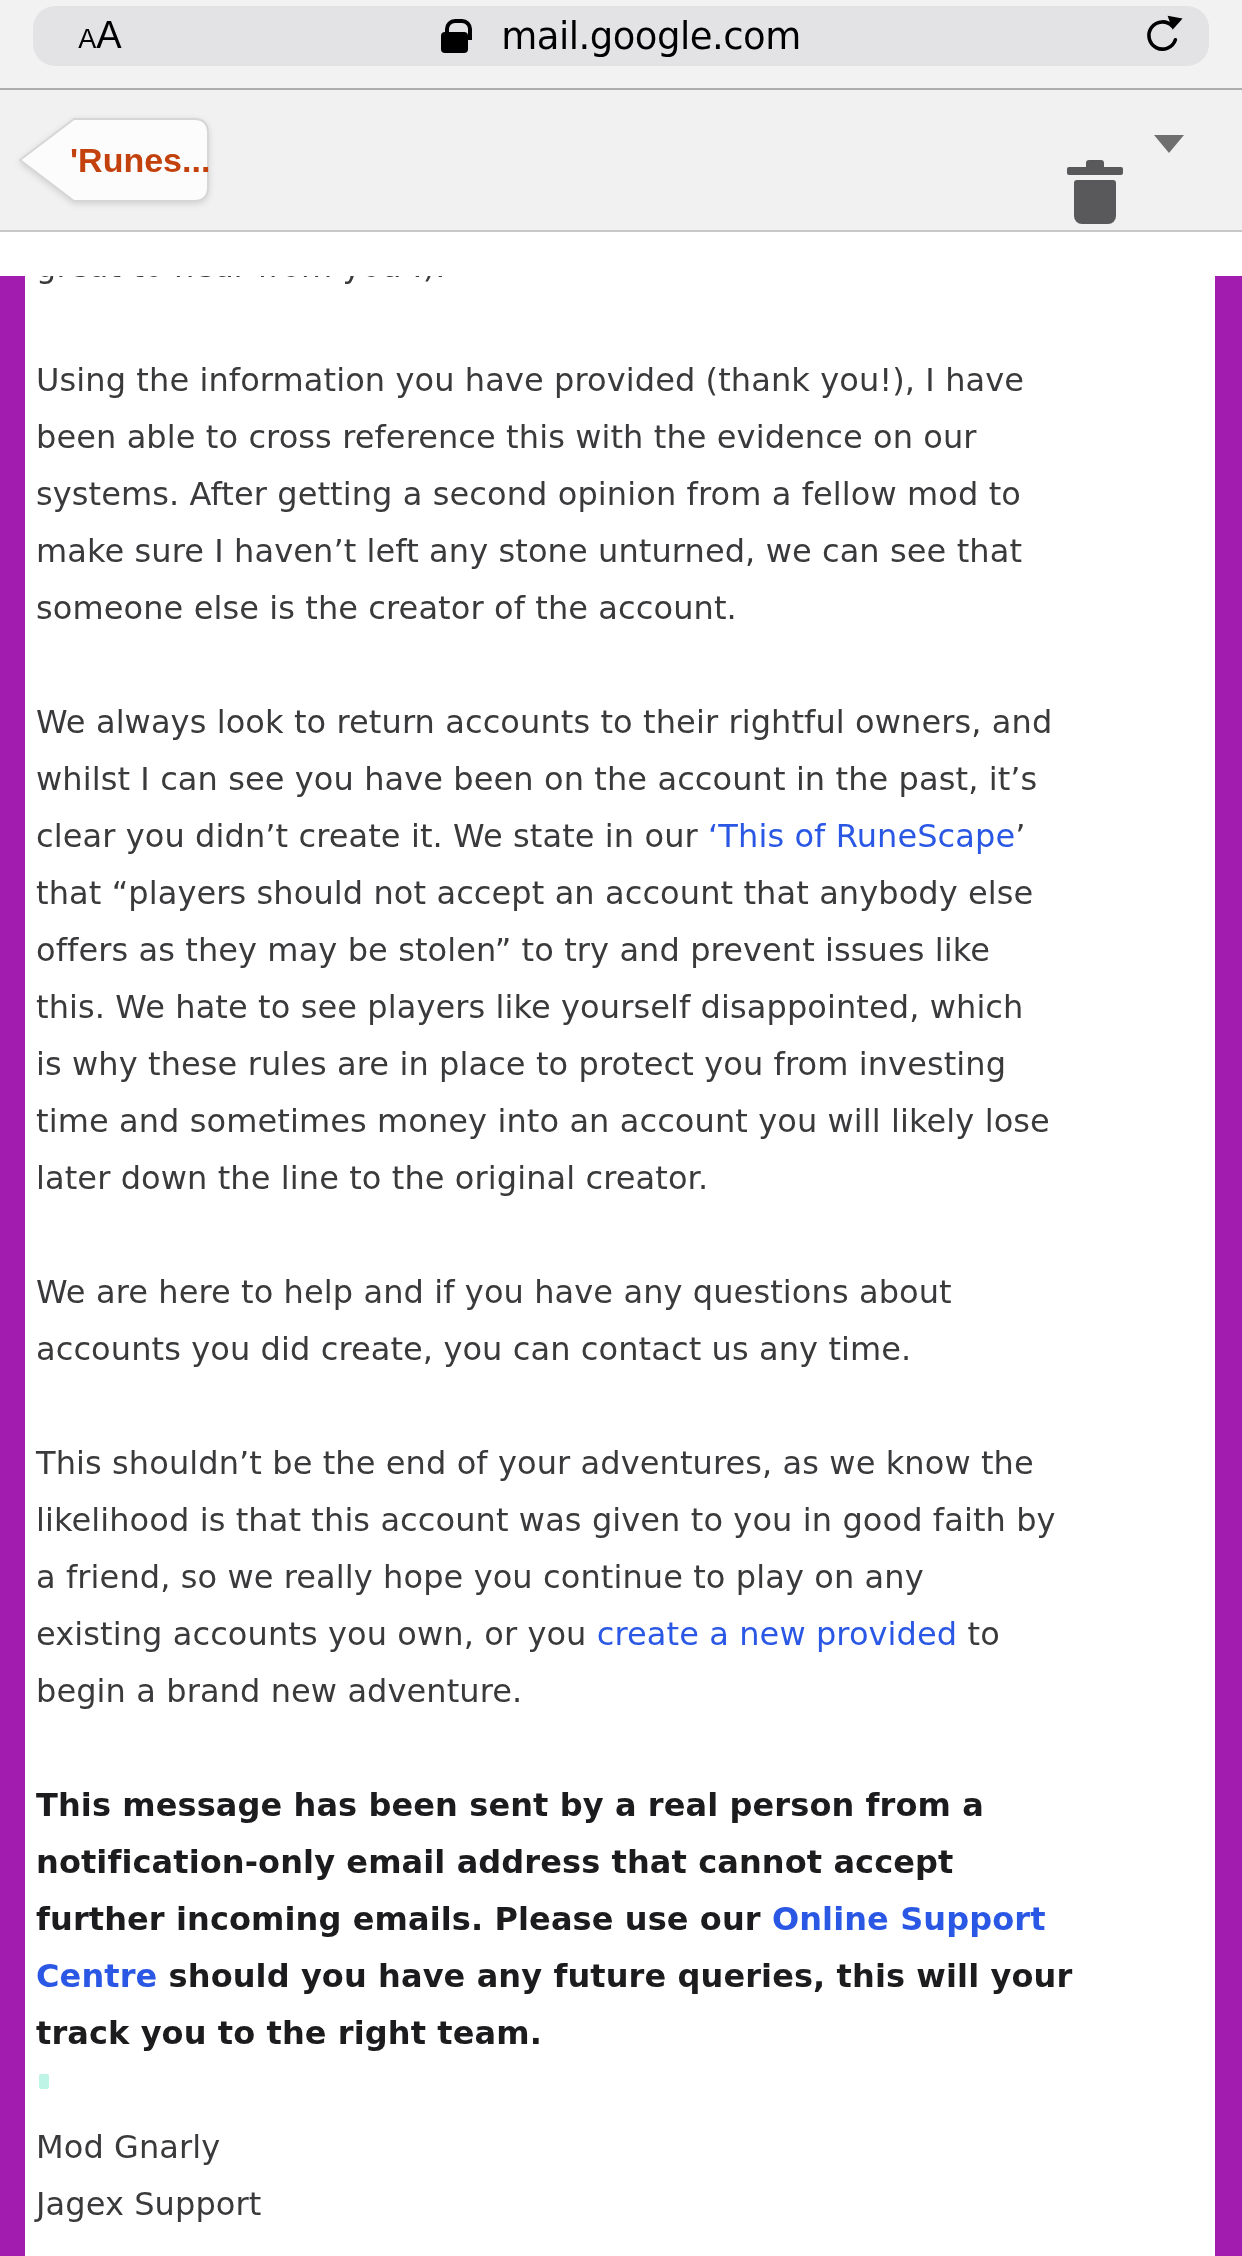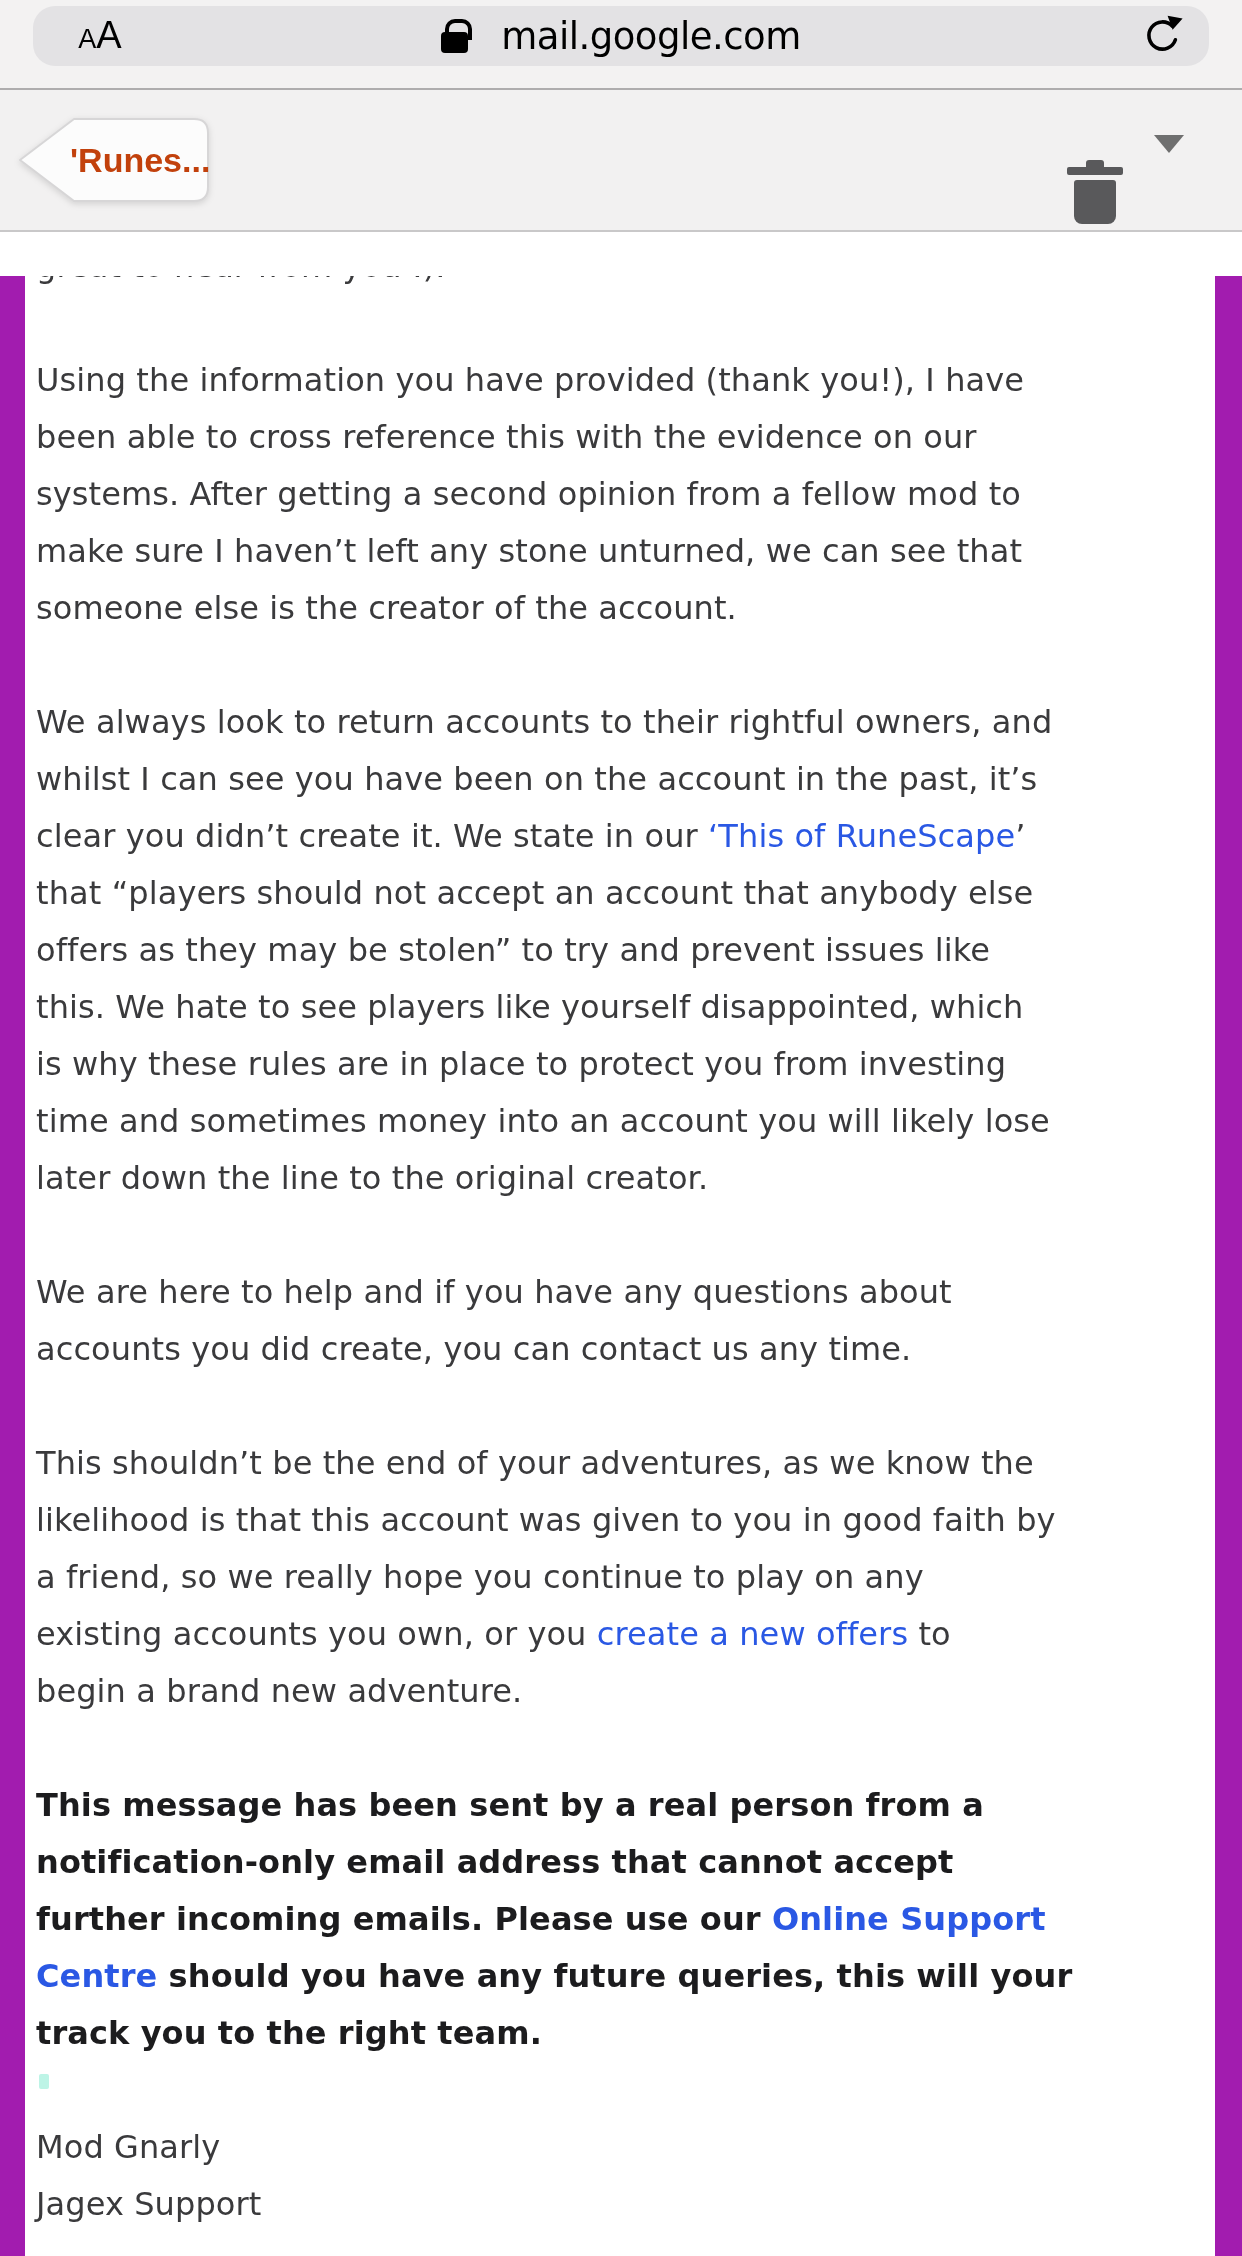--- a/index.html
+++ b/index.html
@@ -168,21 +168,21 @@
 is why these rules are in place to protect you from investing
 time and sometimes money into an account you will likely lose
 later down the line to the original creator.
 
 We are here to help and if you have any questions about
 accounts you did create, you can contact us any time.
 
 This shouldn’t be the end of your adventures, as we know the
 likelihood is that this account was given to you in good faith by
 a friend, so we really hope you continue to play on any
-existing accounts you own, or you </span><a class="seg link">create a new offers</a><span class="seg"> to
+existing accounts you own, or you </span><a class="seg link">create a new provided</a><span class="seg"> to
 begin a brand new adventure.
 
 </span><span class="seg bold">This message has been sent by a real person from a
 notification-only email address that cannot accept
 further incoming emails. Please use our </span><a class="seg bold link">Online Support
 Centre</a><span class="seg bold"> should you have any future queries, this will your
 track you to the right team.</span><span class="seg">
 
 Mod Gnarly
 Jagex Support</span></div>

